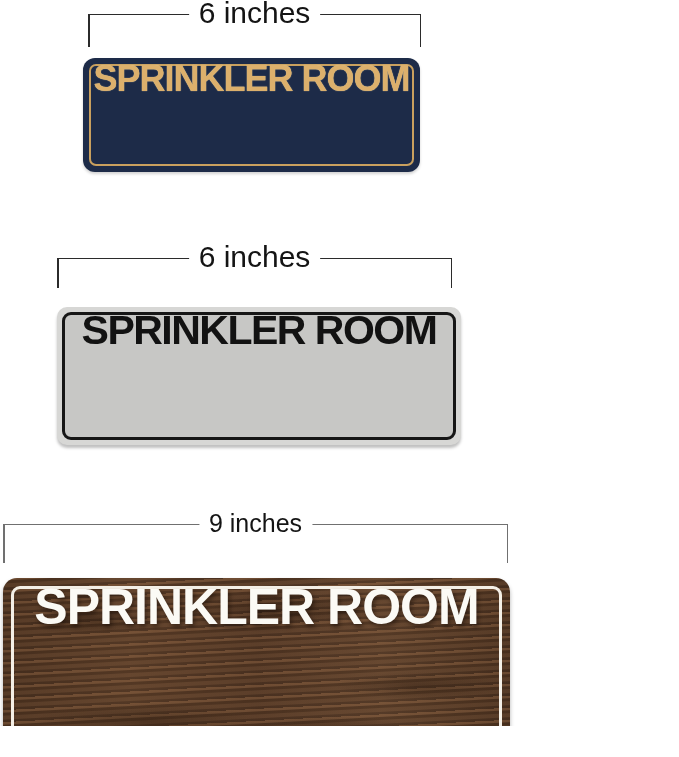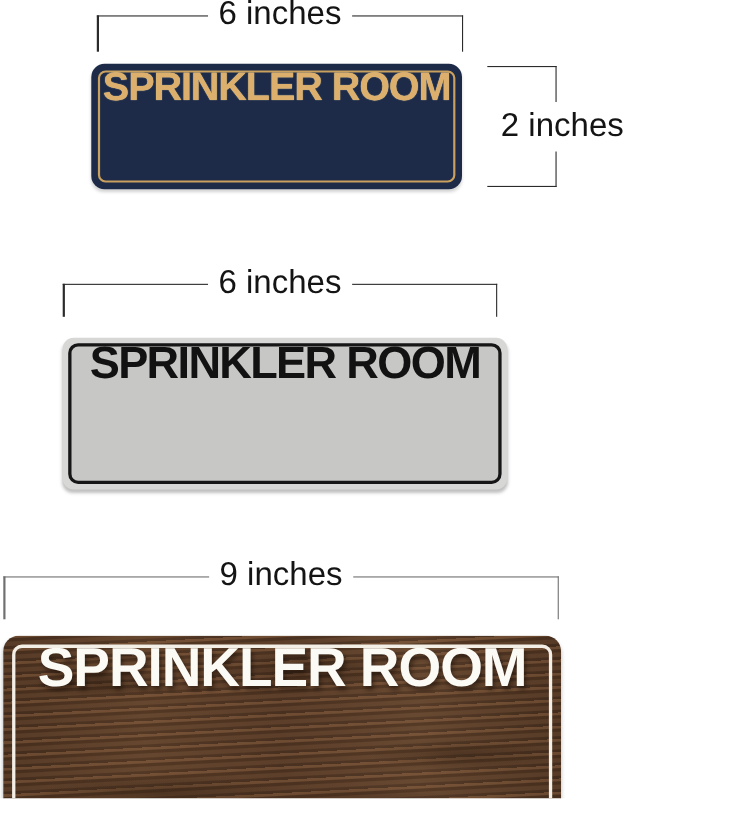--- a/index.html
+++ b/index.html
@@ -13,21 +13,21 @@
   .dim-h::before,.dim-h::after{content:"";position:absolute;top:-1.5px;width:1.5px;height:var(--tick);background:var(--lc);}
   .dim-h::before{left:0;}
   .dim-h::after{right:0;}
   .dim-v{position:absolute;--lc:#2b2b2b;
     border-top:1.5px solid var(--lc);border-bottom:1.5px solid var(--lc);border-right:1.5px solid var(--lc);}
   .dim-label{
     position:absolute;left:50%;top:0;transform:translate(-50%,-55%);
     background:#ffffff;padding:0 10px;font-size:30px;color:#141414;white-space:nowrap;line-height:1.15;
   }
   .dim-v .dim-label{left:100%;top:50%;transform:translate(-45%,-50%);padding:5px 6px;}
-  .dim-big .dim-label{font-size:30px;}
+  .dim-big .dim-label{font-size:25px;}
 
   
   .sign{position:absolute;display:flex;align-items:flex-start;justify-content:center;}
   .sign-text{font-weight:bold;white-space:nowrap;position:relative;z-index:2;}
   .inner-border{position:absolute;z-index:1;pointer-events:none;}
 
   
   .sign-navy{
     left:83px;top:58px;width:337px;height:114px;border-radius:12px;
     background:#1d2b48;box-shadow:0 2px 3px rgba(0,0,0,.18);
@@ -71,23 +71,20 @@
 
   <div class="dim-h" style="left:88px;top:14px;width:333px;--tick:33px">
     <span class="dim-label">6 inches</span>
   </div>
 
   <div class="sign sign-navy">
     <div class="inner-border"></div>
     <span class="sign-text">SPRINKLER ROOM</span>
   </div>
 
-  <div class="dim-v" style="left:443px;top:60px;width:62px;height:108px">
-    <span class="dim-label">2 inches</span>
-  </div>
 
   <div class="dim-h" style="left:57px;top:258px;width:395px;--tick:30px">
     <span class="dim-label">6 inches</span>
   </div>
 
   <div class="sign sign-silver">
     <div class="inner-border"></div>
     <span class="sign-text">SPRINKLER ROOM</span>
   </div>
 

